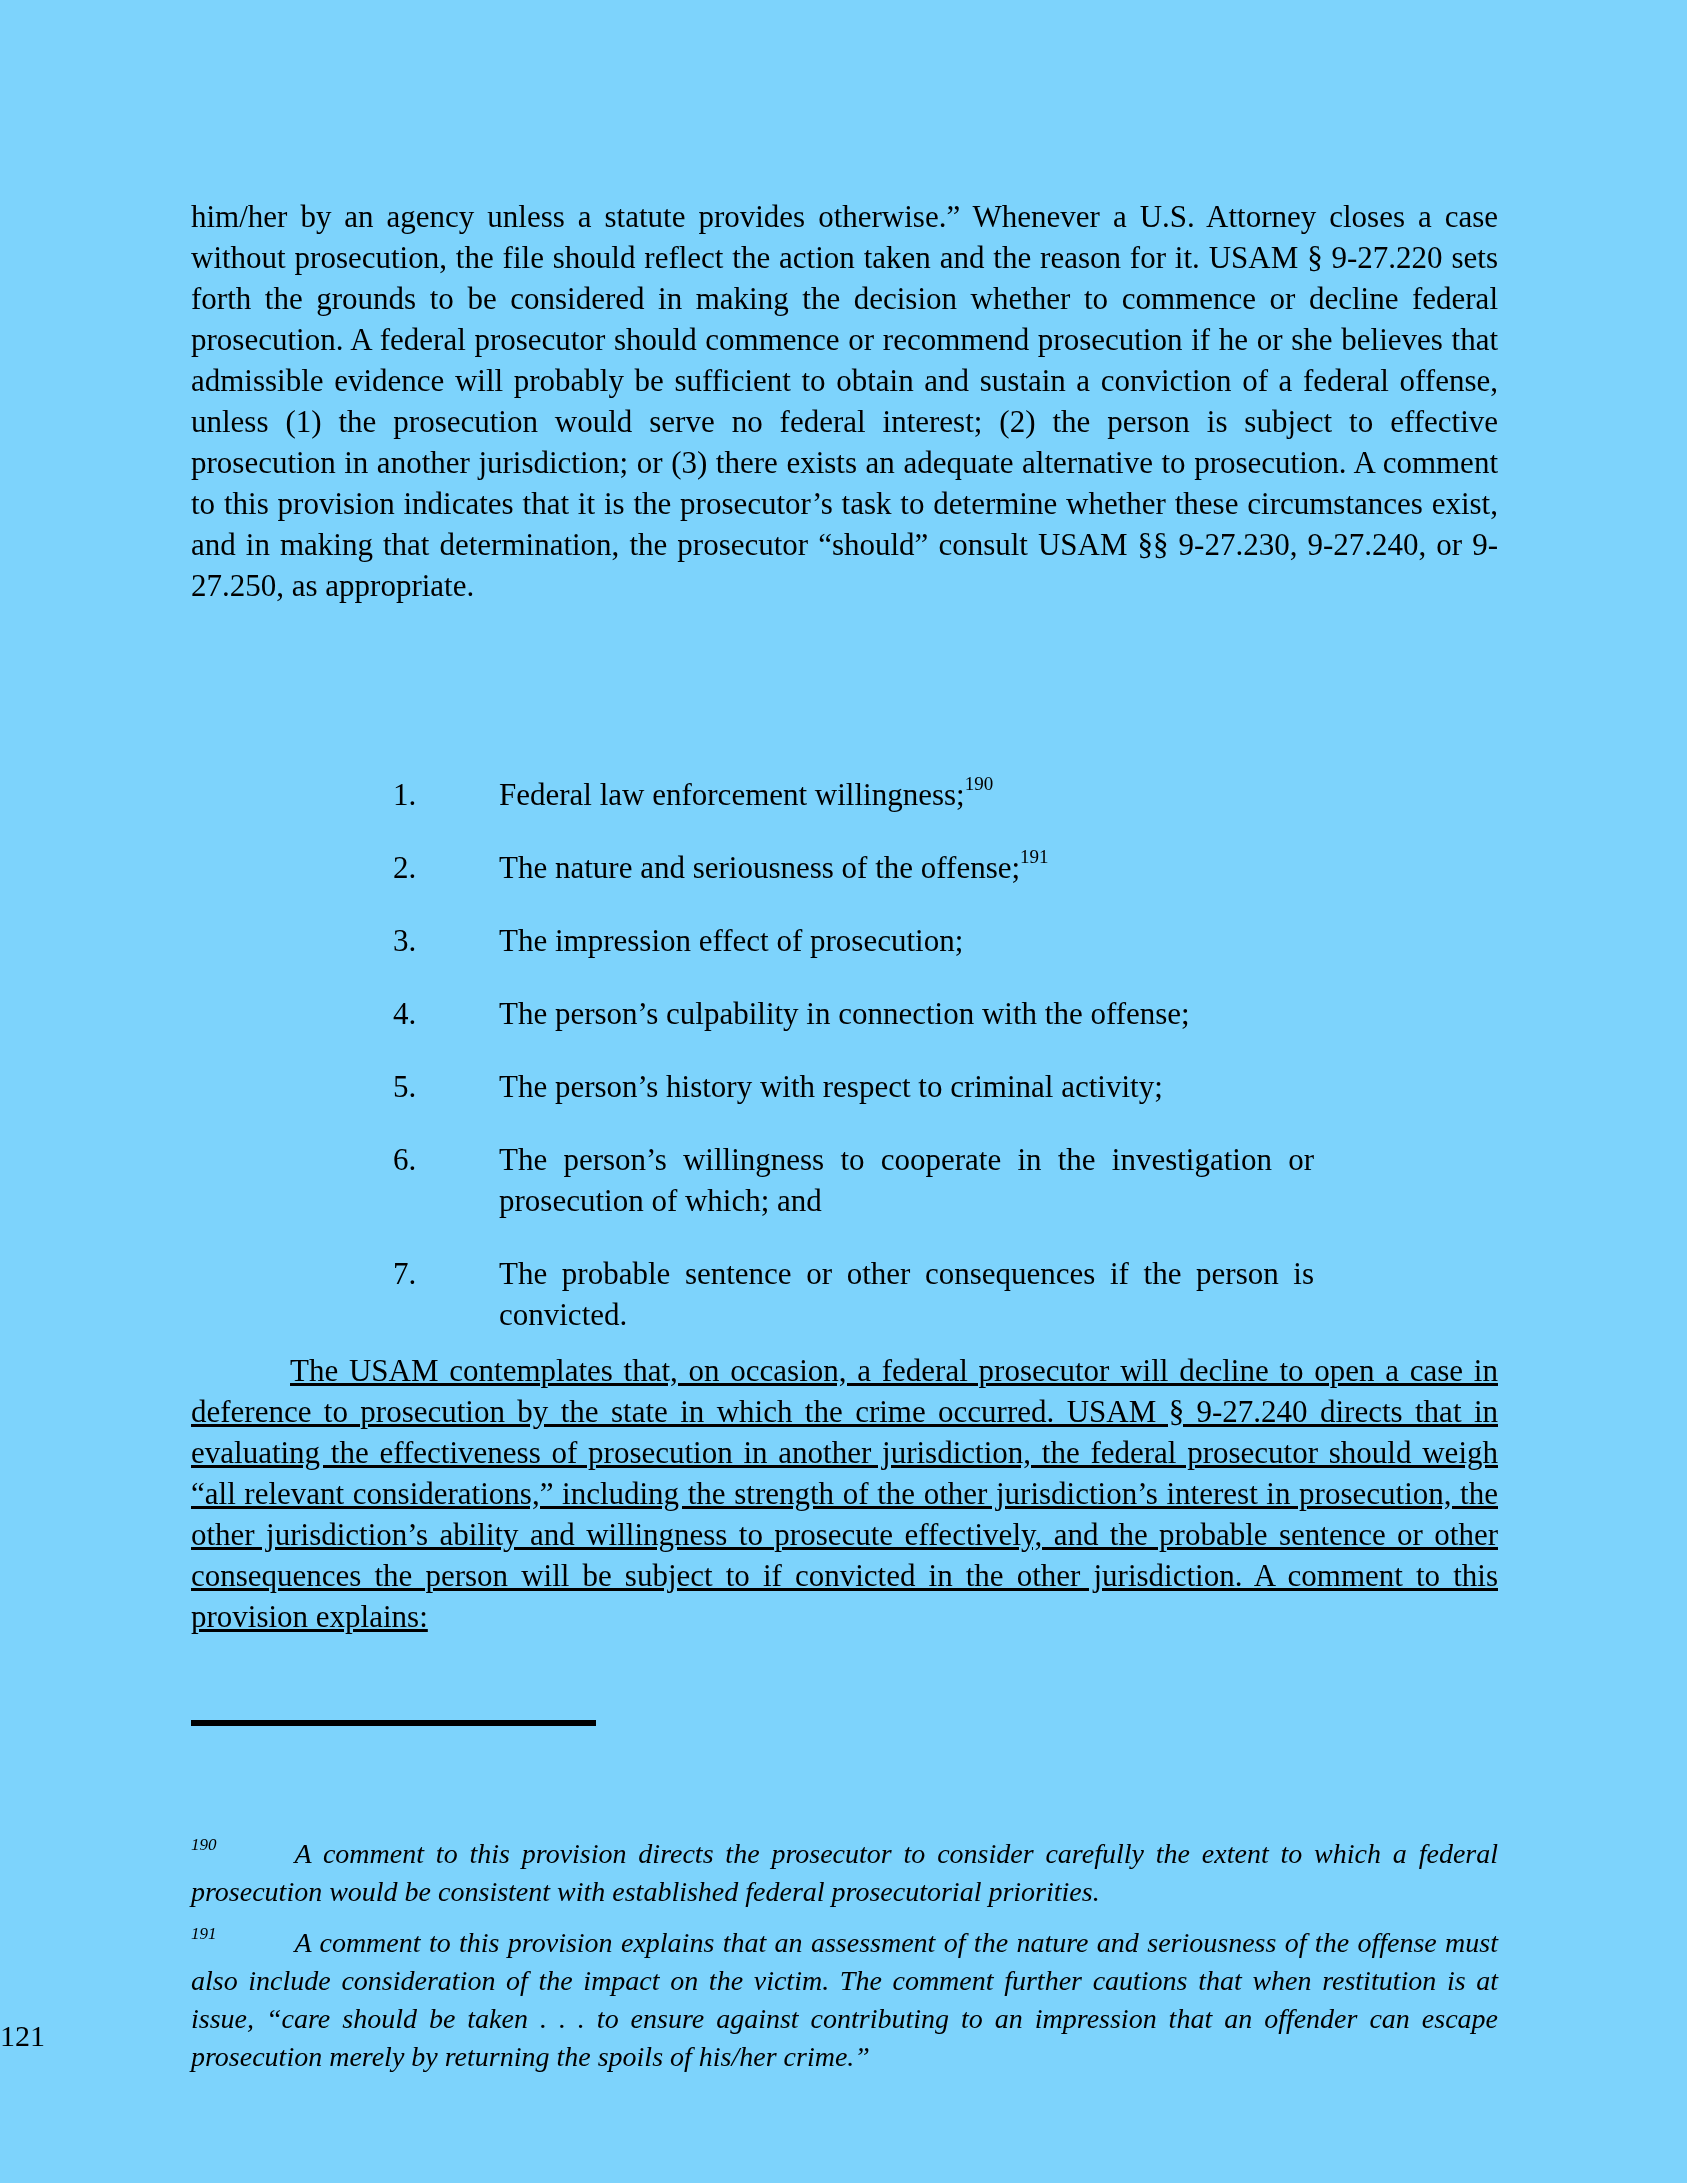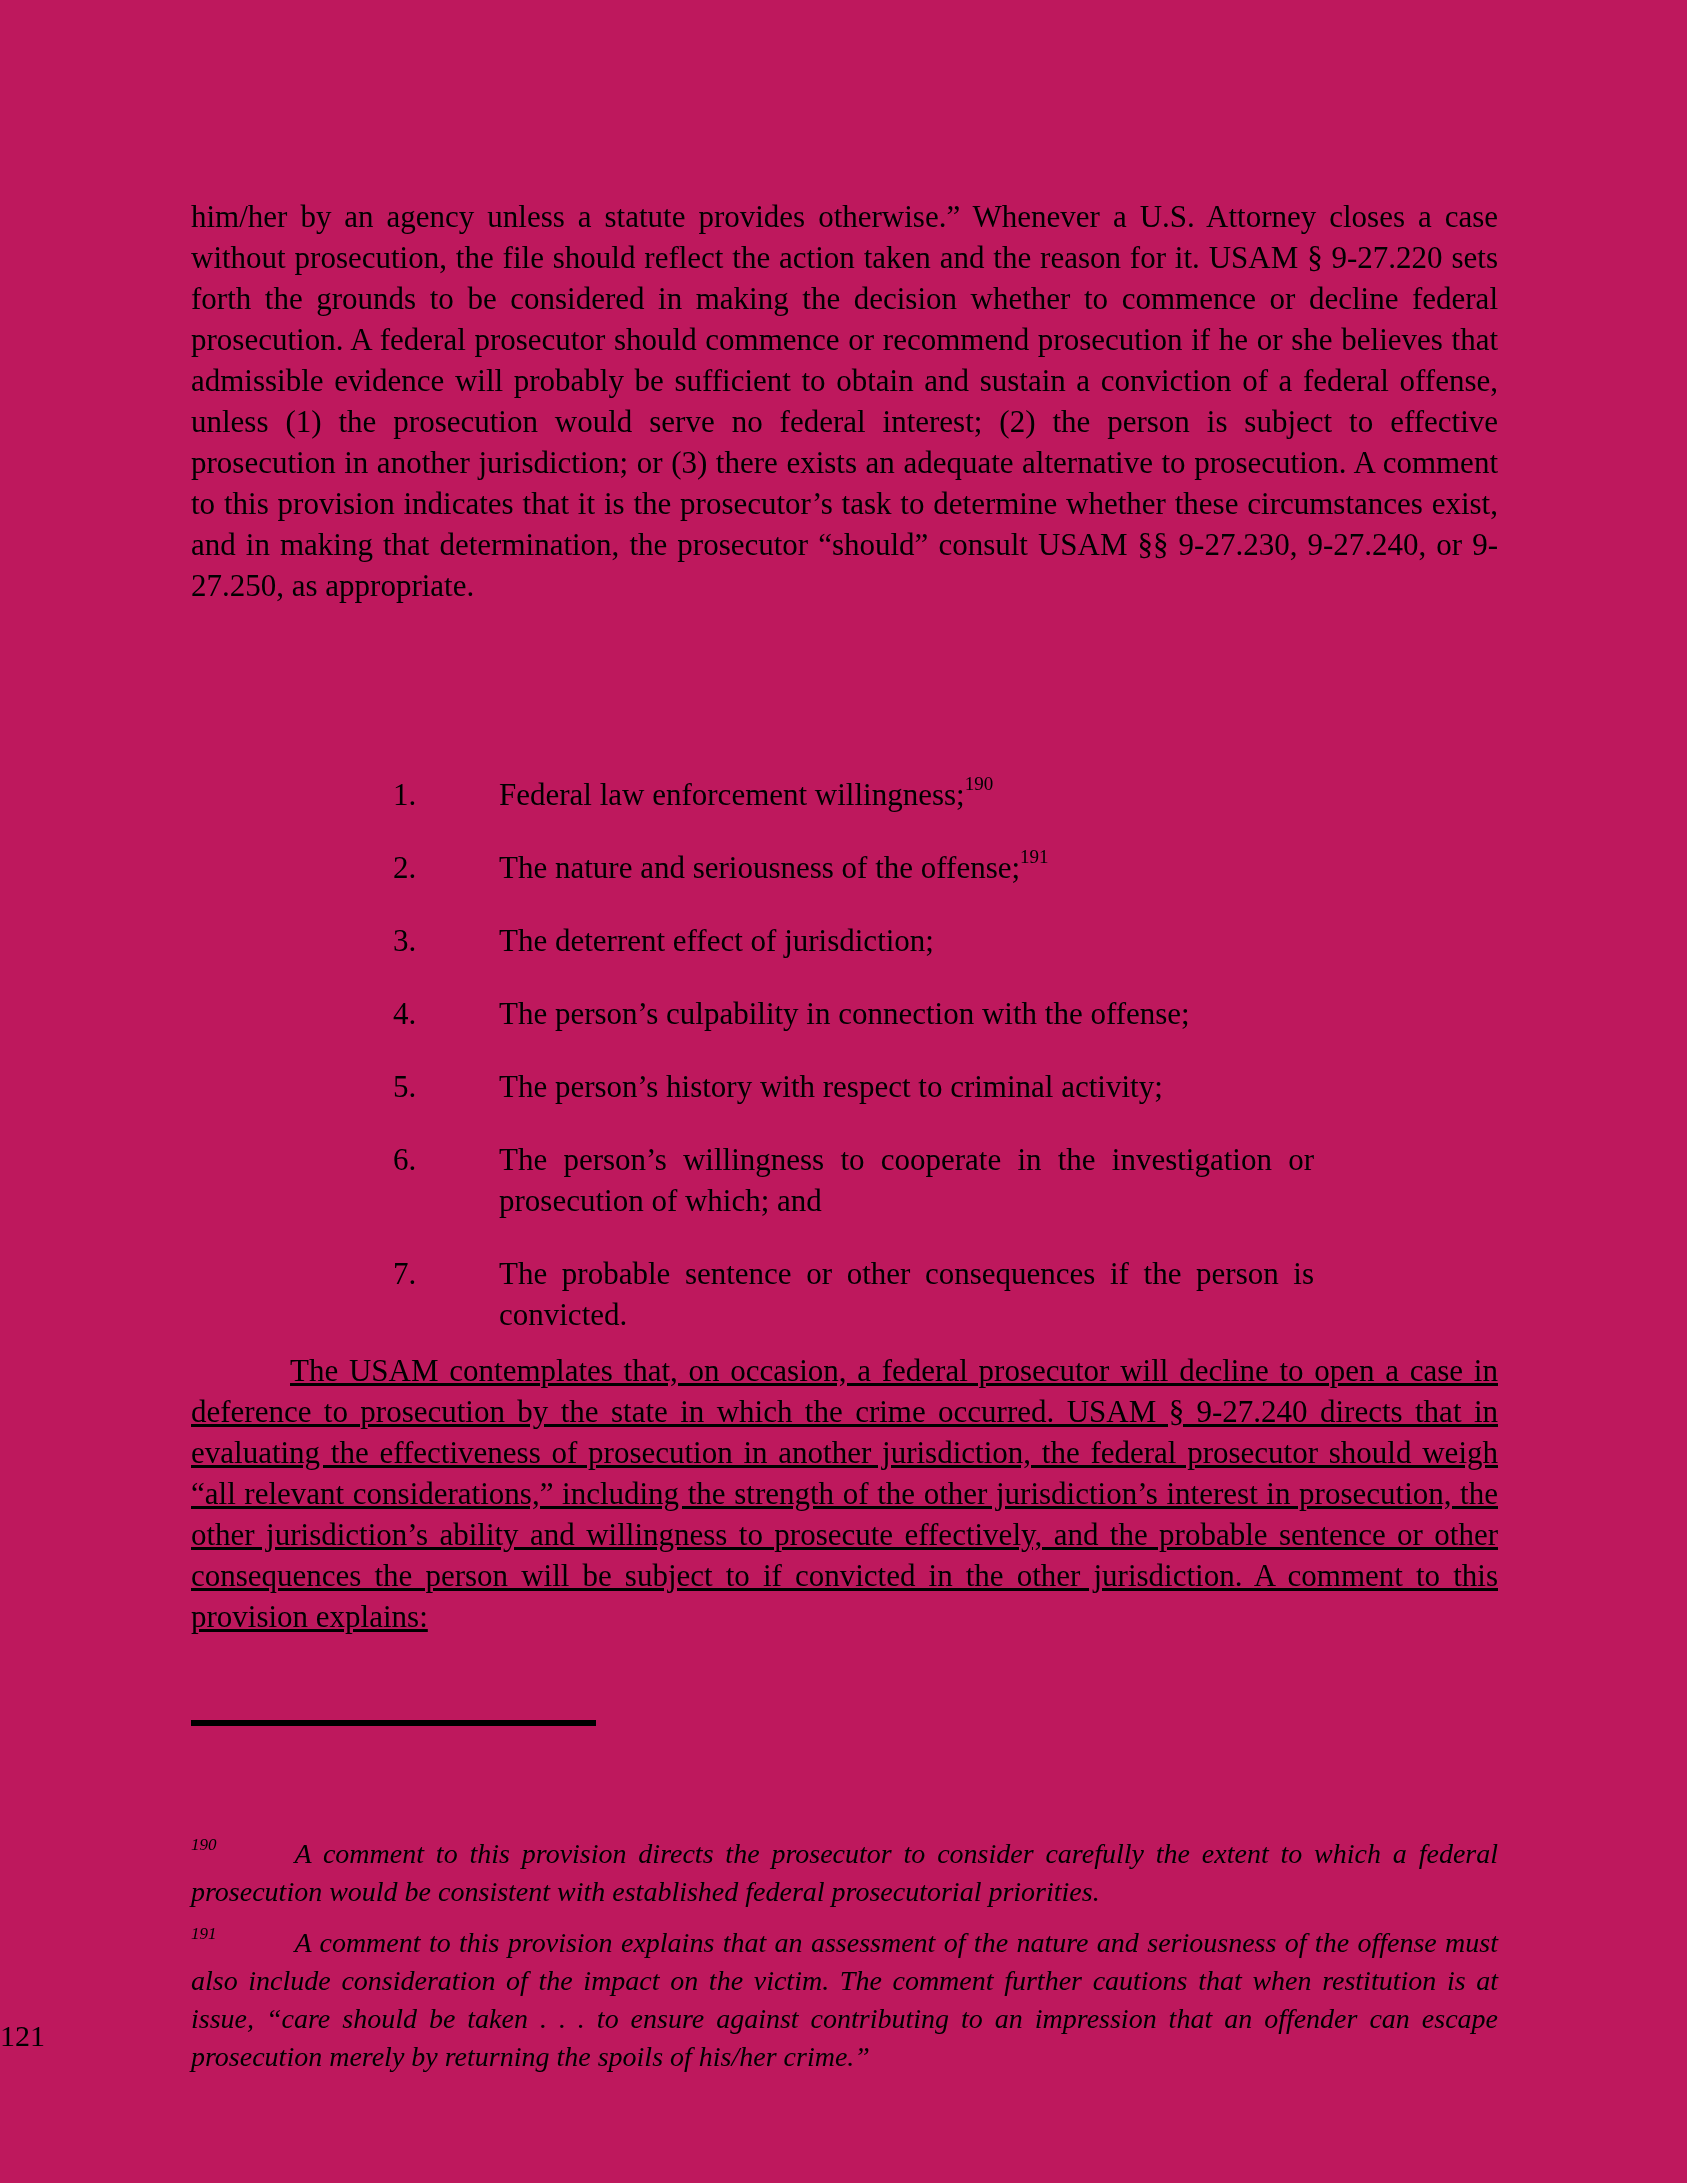--- a/index.html
+++ b/index.html
@@ -4,21 +4,21 @@
 <style>
   html, body {
     margin: 0;
     padding: 0;
     background: #ffffff;
   }
   .page {
     position: relative;
     width: 1687px;
     height: 2183px;
-    background: #be185d;
+    background: #7dd3fc;
     color: #000000;
     font-family: "Liberation Serif", "DejaVu Serif", serif;
     overflow: hidden;
   }
   .body-text {
     position: absolute;
     left: 191px;
     width: 1307px;
     font-size: 31px;
     line-height: 41px;
@@ -100,21 +100,21 @@
 <body>
 
 <div class="page">
 
   <p id="p1" class="body-text">him/her by an agency unless a statute provides otherwise.” Whenever a U.S. Attorney closes a case without prosecution, the file should reflect the action taken and the reason for it. USAM § 9-27.220 sets forth the grounds to be considered in making the decision whether to commence or decline federal prosecution. A federal prosecutor should commence or recommend prosecution if he or she believes that admissible evidence will probably be sufficient to obtain and sustain a conviction of a federal offense, unless (1) the prosecution would serve no federal interest; (2) the person is subject to effective prosecution in another jurisdiction; or (3) there exists an adequate alternative to prosecution. A comment to this provision indicates that it is the prosecutor’s task to determine whether these circumstances exist, and in making that determination, the prosecutor “should” consult USAM §§ 9-27.230, 9-27.240, or 9-27.250, as appropriate.</p>
 
 
   <div id="factor-list" class="list">
       <div class="list-item"><span class="num">1.</span><span>Federal law enforcement willingness;</span><sup class="ref">190</sup></div>
       <div class="list-item"><span class="num">2.</span><span>The nature and seriousness of the offense;</span><sup class="ref">191</sup></div>
-      <div class="list-item"><span class="num">3.</span><span>The deterrent effect of jurisdiction;</span></div>
+      <div class="list-item"><span class="num">3.</span><span>The impression effect of prosecution;</span></div>
       <div class="list-item"><span class="num">4.</span><span>The person’s culpability in connection with the offense;</span></div>
       <div class="list-item"><span class="num">5.</span><span>The person’s history with respect to criminal activity;</span></div>
       <div class="list-item"><span class="num">6.</span><span>The person’s willingness to cooperate in the investigation or prosecution of which; and</span></div>
       <div class="list-item"><span class="num">7.</span><span>The probable sentence or other consequences if the person is convicted.</span></div>
     </div>
 
   <p id="p3" class="body-text indent">The USAM contemplates that, on occasion, a federal prosecutor will decline to open a case in deference to prosecution by the state in which the crime occurred. USAM § 9-27.240 directs that in evaluating the effectiveness of prosecution in another jurisdiction, the federal prosecutor should weigh “all relevant considerations,” including the strength of the other jurisdiction’s interest in prosecution, the other jurisdiction’s ability and willingness to prosecute effectively, and the probable sentence or other consequences the person will be subject to if convicted in the other jurisdiction. A comment to this provision explains:</p>
 
   <div class="fn-rule"></div>
 

